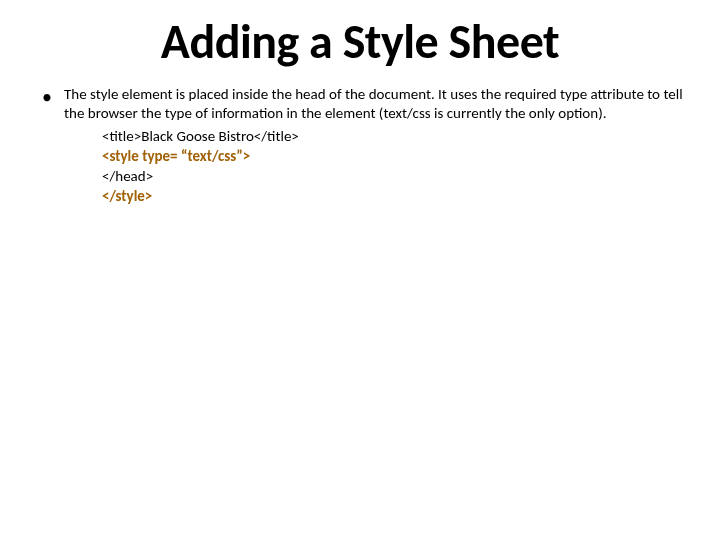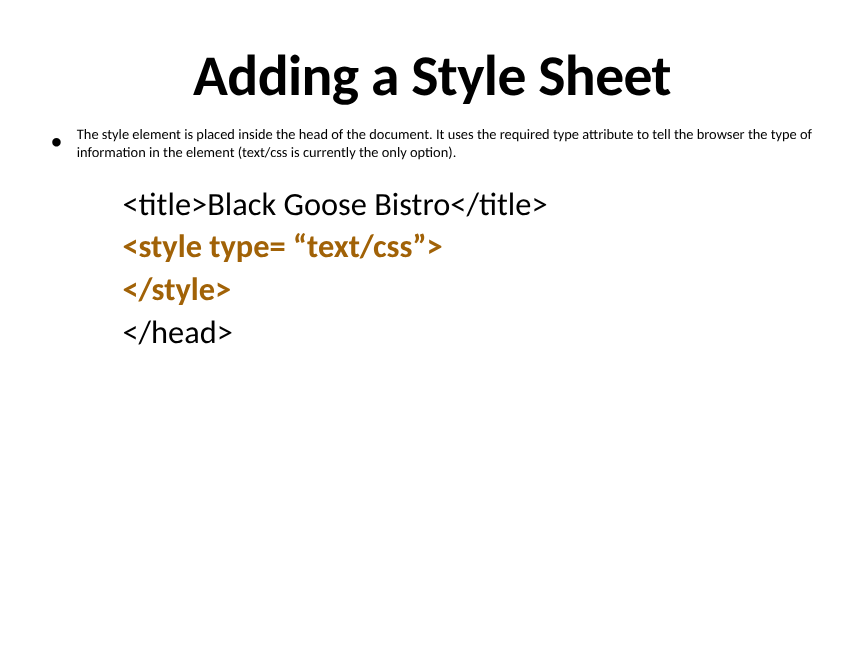--- a/index.html
+++ b/index.html
@@ -1,34 +1,34 @@
 <!DOCTYPE html>
 <html><head>
 <meta charset="utf-8">
 <style>
   * { margin: 0; padding: 0; box-sizing: border-box; }
   html, body { width: 720px; height: 540px; background: #fff; font-family: Calibri, "Segoe UI", Arial, sans-serif; color: #000; }
-  .slide { width: 720px; height: 540px; padding: 33px 28px 28px 28px; position: relative; }
+  .slide { width: 720px; height: 540px; padding: 12px 28px 28px 28px; position: relative; }
   .title { font-size: 48px; font-weight: 700; text-align: center; margin-bottom: 14px; letter-spacing: -0.5px; }
   ul.bullets { list-style: none; padding-left: 8px; }
-  ul.bullets > li { position: relative; padding-left: 28px; font-size: 12px; line-height: 1.28; margin-bottom: 4px; }
+  ul.bullets > li { position: relative; padding-left: 28px; font-size: 15px; line-height: 1.28; margin-bottom: 4px; }
   ul.bullets > li::before { content: "•"; position: absolute; left: 6px; top: 0; font-size: 20px; }
-  .code-block { margin-left: 74px; font-size: 27px; line-height: 1.32; margin-top: 16px; }
+  .code-block { margin-left: 74px; font-size: 15px; line-height: 1.32; margin-top: 4px; }
   .code-line { display: block; }
   .red-bold { color: #a16207; font-weight: 700; }
 </style>
 </head>
 <body>
 
 <div class="slide">
   <h1 class="title">Adding a Style Sheet</h1>
 
   <ul class="bullets">
     <li>The style element is placed inside the head of the document. It uses the required type attribute to tell the browser the type of information in the element (text/css is currently the only option).</li>
   </ul>
 
   <div class="code-block">
     <span class="code-line">&lt;title&gt;Black Goose Bistro&lt;/title&gt;</span>
     <span class="code-line red-bold">&lt;style type= “text/css”&gt;</span>
+    <span class="code-line">&lt;/head&gt;</span>
     <span class="code-line red-bold">&lt;/style&gt;</span>
-    <span class="code-line">&lt;/head&gt;</span>
   </div>
 </div>
 
 </body></html>

